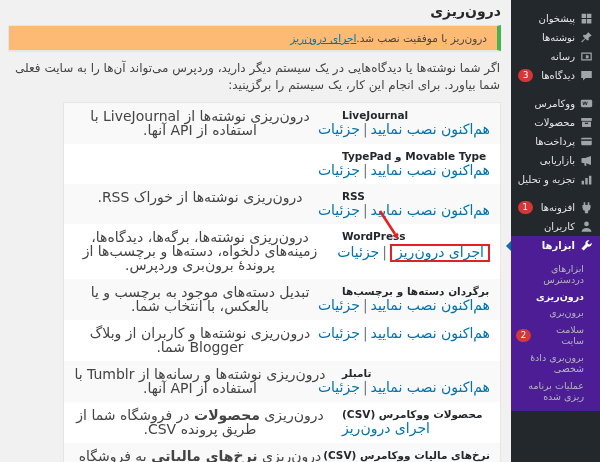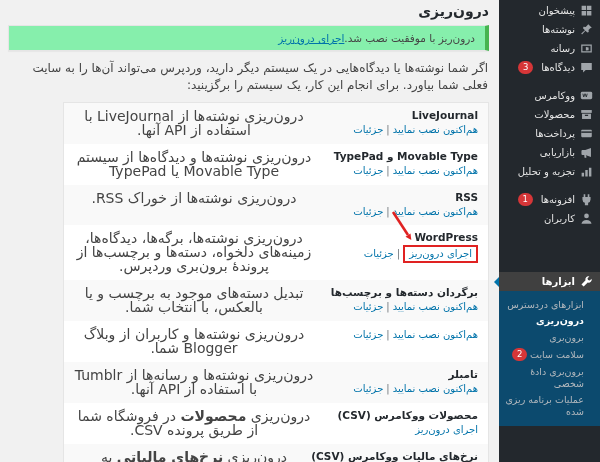--- a/index.html
+++ b/index.html
@@ -5,61 +5,61 @@
   html,body{margin:0;padding:0;}
   body{
     width:600px;height:462px;overflow:hidden;
     background:#f1f1f1;
     font-family:"DejaVu Sans","Liberation Sans",sans-serif;
     display:flex;flex-direction:row;
     direction:rtl;
   }
   
   .sidebar{
-    width:101px;flex:none;background:#23282d;color:#e5e5e5;
-    font-size:10px;position:relative;z-index:10;padding-top:1px;
+    width:89px;flex:none;background:#23282d;color:#e5e5e5;
+    font-size:10px;position:relative;z-index:10;padding-top:9px;
   }
   .mi{display:flex;align-items:center;gap:5px;padding:3px 7px 3px 3px;line-height:13px;position:relative;cursor:pointer;}
   .mi .lbl{color:#e5e5e5;white-space:nowrap;}
   .ico{width:13px;height:13px;flex:none;display:flex;align-items:center;justify-content:center;}
   .ico svg{width:13px;height:13px;}
   .ico svg .fg{fill:#a0a5aa;}
   .ico svg .bgc{fill:#23282d;}
-  .mi.active{background:#404040;margin-top:44px;}
+  .mi.active{background:#4c1d95;}
   .mi.active .lbl{color:#fff;font-weight:bold;}
   .mi.active .ico svg .fg{fill:#fff;}
   .mi.active .pointer{
     position:absolute;left:-8px;top:50%;margin-top:-5px;width:0;height:0;
     border:5px solid transparent;border-right-color:#0073aa;border-left-width:3px;
   }
   .badge{
     display:inline-block;min-width:13px;height:13px;line-height:13px;border-radius:9px;
     background:#d63638;color:#fff;font-size:8.5px;text-align:center;padding:0 1px;margin-right:3px;flex:none;
   }
   .sep{height:9px;}
-  .submenu{background:#0c4a6e;padding:5px 0 6px;}
+  .submenu{background:#4c1d95;padding:5px 0 6px;}
   .smi{padding:2.5px 16px 2.5px 5px;color:#b4b9be;font-size:9.5px;line-height:11.5px;cursor:pointer;display:flex;align-items:center;}
   .smi .slbl{white-space:normal;}
   .smi.current .slbl{color:#fff;font-weight:bold;}
   
   .main{flex:1;min-width:0;padding:3px 10px 0 8px;color:#444;}
   h1.page-title{font-size:14px;font-weight:600;color:#23282d;margin:0 0 5px;line-height:17px;}
   .notice{
-    background:#86efac;border:1px solid #e5e5e5;border-right:4px solid #46b450;
+    background:#fdba74;border:1px solid #e5e5e5;border-right:4px solid #46b450;
     box-shadow:0 1px 1px rgba(0,0,0,.04);
     padding:5px 10px;font-size:10.5px;margin-bottom:9px;line-height:14px;
   }
   .notice a{color:#0073aa;text-decoration:underline;cursor:pointer;}
   .intro{font-size:12px;line-height:1.45;margin:0 1px 7px;}
   .importers{background:#fff;border:1px solid #e5e5e5;margin-left:55px;}
   .irow{display:flex;align-items:flex-start;}
   .irow:nth-child(odd){background:#f9f9f9;}
-  .cell-name{width:148px;flex:none;padding:6px 10px 7px;text-align:right;}
+  .cell-name{width:148px;flex:none;padding:6px 10px 7px;text-align:left;}
   .iname{font-size:10.5px;font-weight:600;color:#23282d;line-height:13px;white-space:nowrap;}
-  .iactions{font-size:10px;line-height:13px;margin-top:1px;white-space:nowrap;}
+  .iactions{font-size:14px;line-height:13px;margin-top:1px;white-space:nowrap;}
   .iactions a{color:#0073aa;text-decoration:none;cursor:pointer;}
   .adiv{color:#72777c;margin:0 3px;}
   .cell-desc{flex:1;min-width:0;padding:6px 6px 7px 10px;font-size:14px;line-height:14px;text-align:center;color:#444;}
   
   .annotated{position:relative;display:inline-block;z-index:3;}
   .redbox{border:2px solid #e02222;padding:0 4px 1px;display:inline-block;}
   .red-arrow{position:absolute;left:-14px;top:-36px;width:30px;height:40px;pointer-events:none;}
 </style>
 </head>
 <body>
@@ -232,21 +232,20 @@
         <div class="iactions"><a>هم‌اکنون نصب نمایید</a><span class="adiv">|</span><a>جزئیات</a></div>
       </div>
       <div class="cell-desc"><span>درون‌ریزی نوشته‌ها از LiveJournal با استفاده از API آنها.</span></div>
     </div>
 
     <div class="irow">
       <div class="cell-name">
         <div class="iname">Movable Type و TypePad</div>
         <div class="iactions"><a>هم‌اکنون نصب نمایید</a><span class="adiv">|</span><a>جزئیات</a></div>
       </div>
-      <div class="cell-desc"><span>درون‌ریزی نوشته‌ها و دیدگاه‌ها از سیستم Movable Type یا TypePad</span></div>
     </div>
 
     <div class="irow">
       <div class="cell-name">
         <div class="iname">RSS</div>
         <div class="iactions"><a>هم‌اکنون نصب نمایید</a><span class="adiv">|</span><a>جزئیات</a></div>
       </div>
       <div class="cell-desc"><span>درون‌ریزی نوشته‌ها از خوراک RSS.</span></div>
     </div>
 

